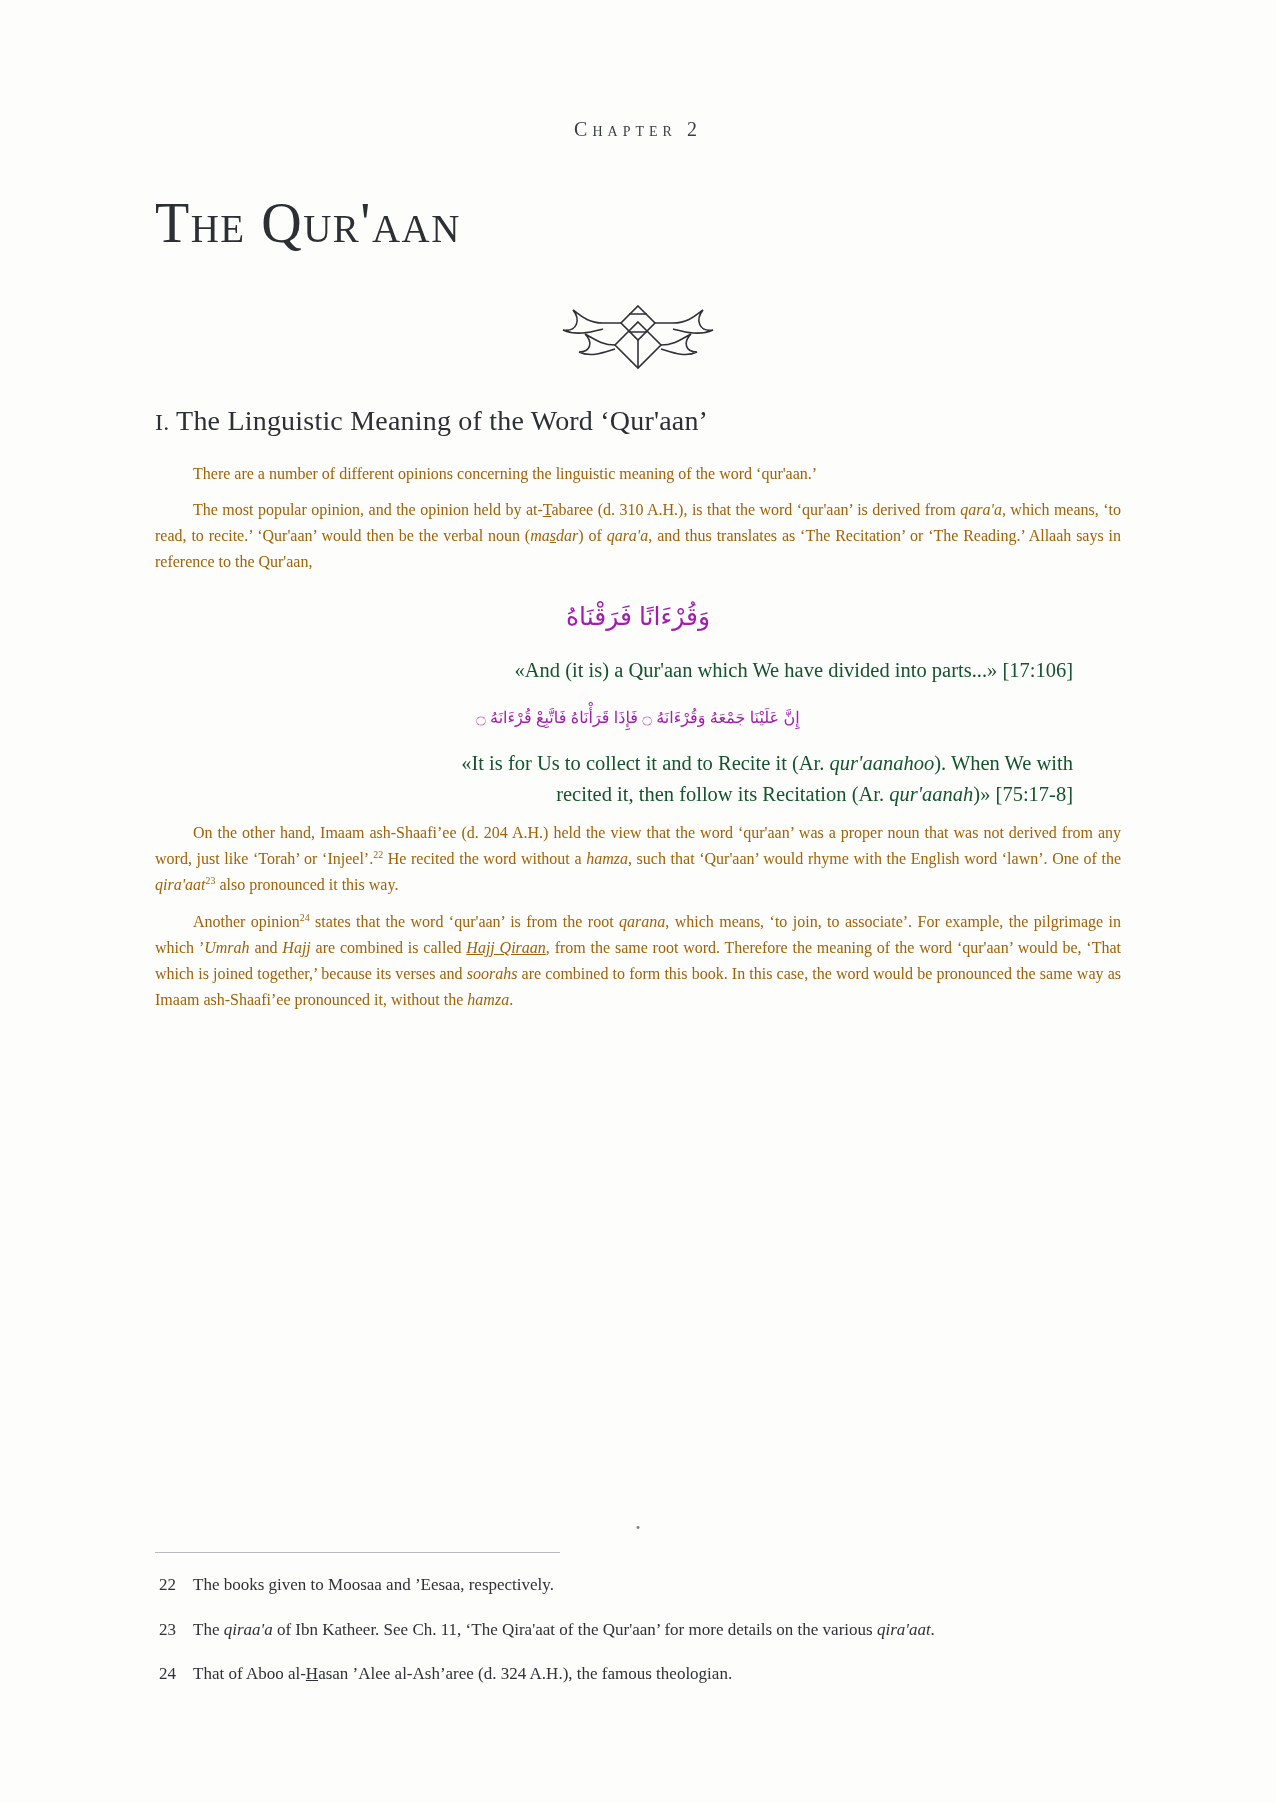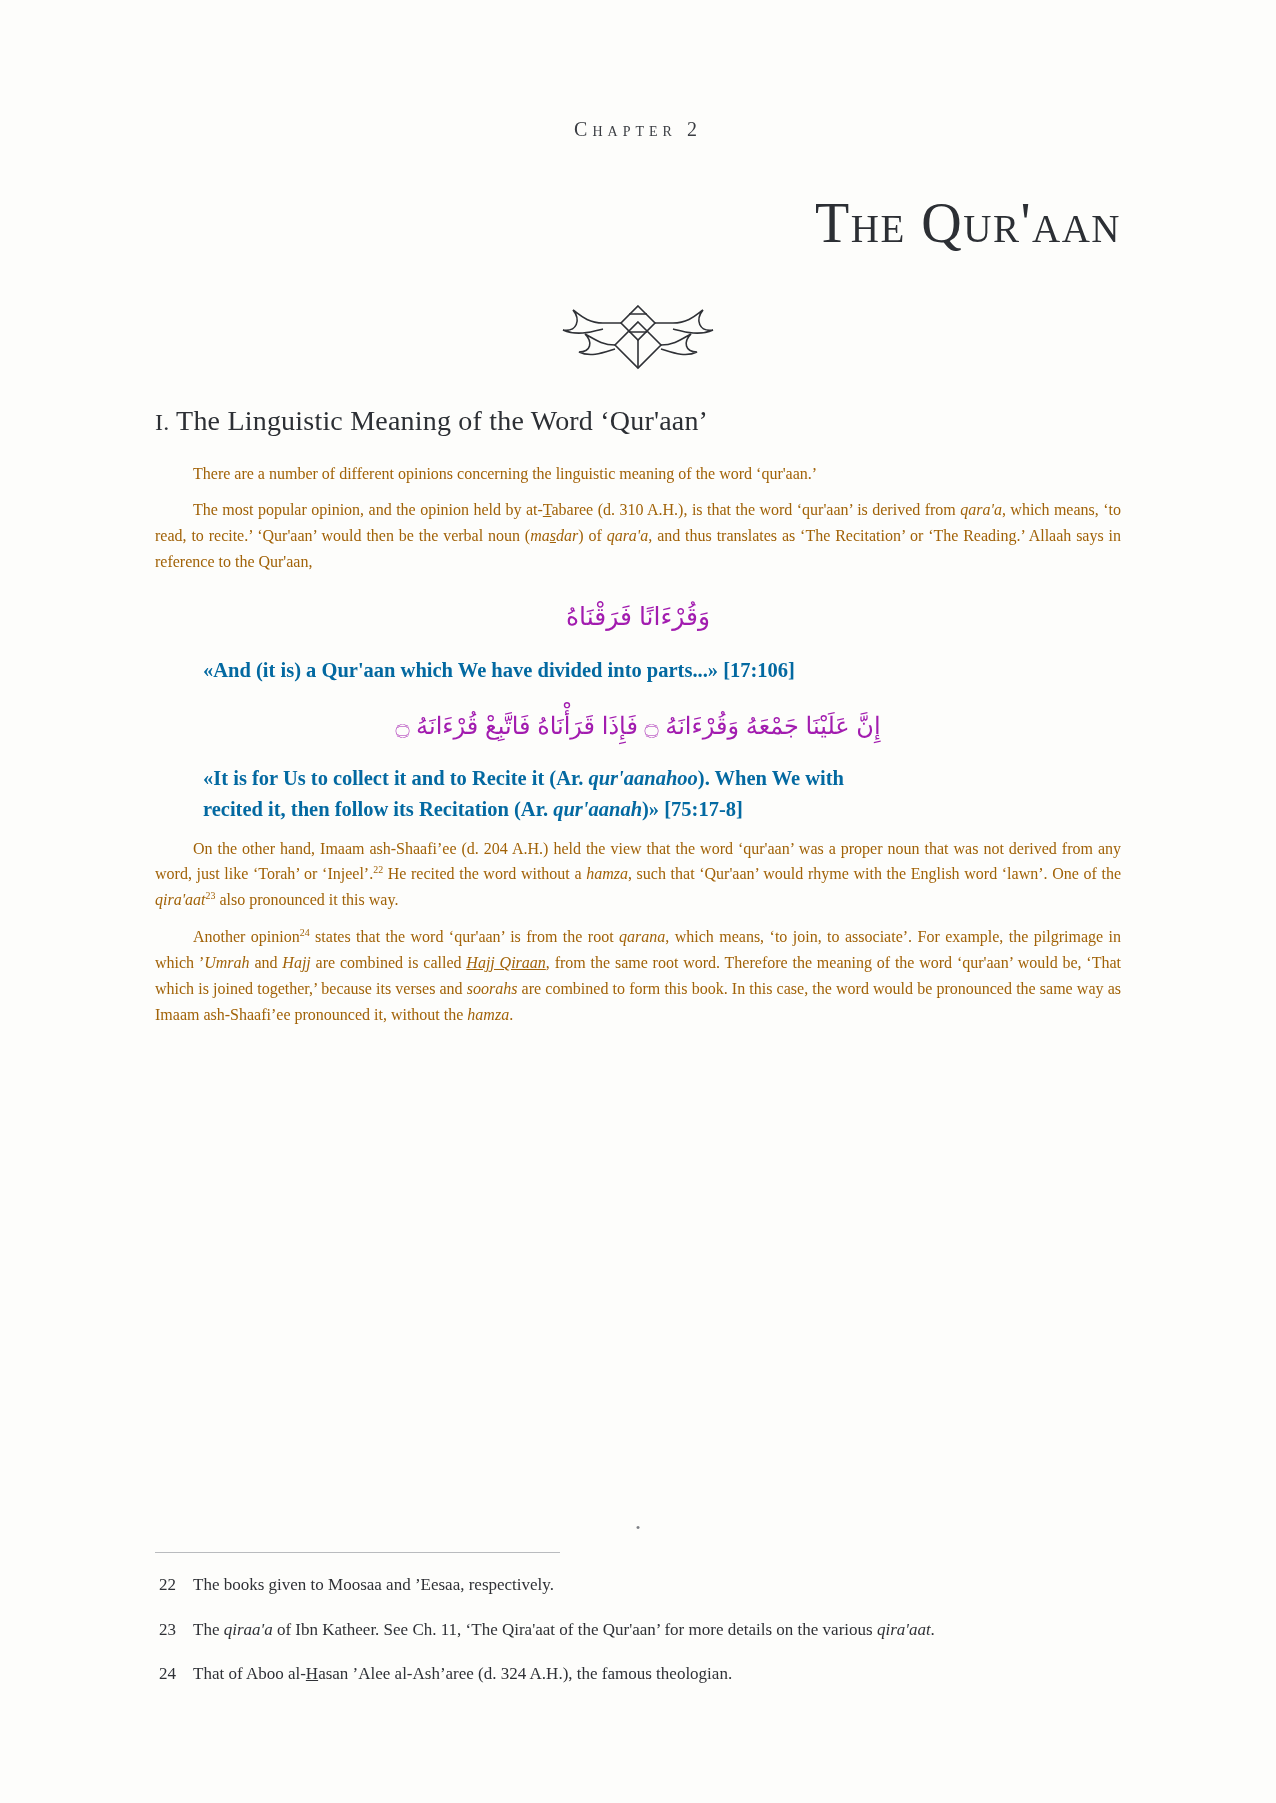--- a/index.html
+++ b/index.html
@@ -33,21 +33,21 @@
   .chapter-label {
     text-align: center;
     margin-top: 118px;
     font-family: Liberation Serif, serif;
     font-size: 20px;
     letter-spacing: 5px;
     color: #3a3d42;
     font-variant: small-caps;
   }
   .chapter-title {
-    text-align: right;
+    text-align: left;
     margin-top: 52px;
     font-size: 56px;
     letter-spacing: 1.5px;
     color: #2c2f34;
     font-variant: small-caps;
     font-weight: normal;
     line-height: 1.1;
   }
 
   
@@ -96,30 +96,29 @@
   
   .arabic {
     text-align: center;
     font-family: Liberation Sans, sans-serif;
     direction: rtl;
     color: #a21caf;
     margin: 18px 0 14px 0;
     line-height: 1.9;
   }
   .arabic.big { font-size: 25px; }
-  .arabic.wide { font-size: 24px; }
+  .arabic.wide { font-size: 16px; }
 
   
   .quote {
     font-size: 20.5px;
     line-height: 1.5;
-    text-align: left;
+    text-align: right;
     margin: 6px 48px 10px 48px;
-    color: #0369a1;
-    font-weight: bold;
+    color: #14532d;
   }
   .quote.single { margin-top: 2px; }
 
   
   .page-mark {
     position: absolute;
     left: 0; right: 0;
     text-align: center;
     top: 1520px;
     font-size: 13px;

